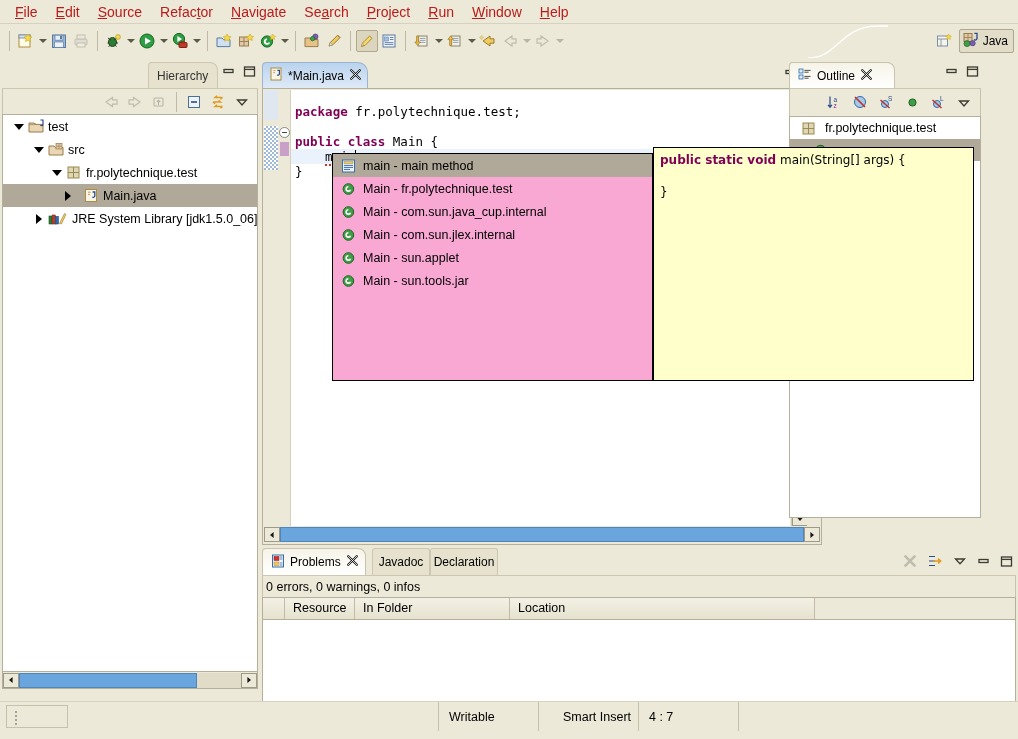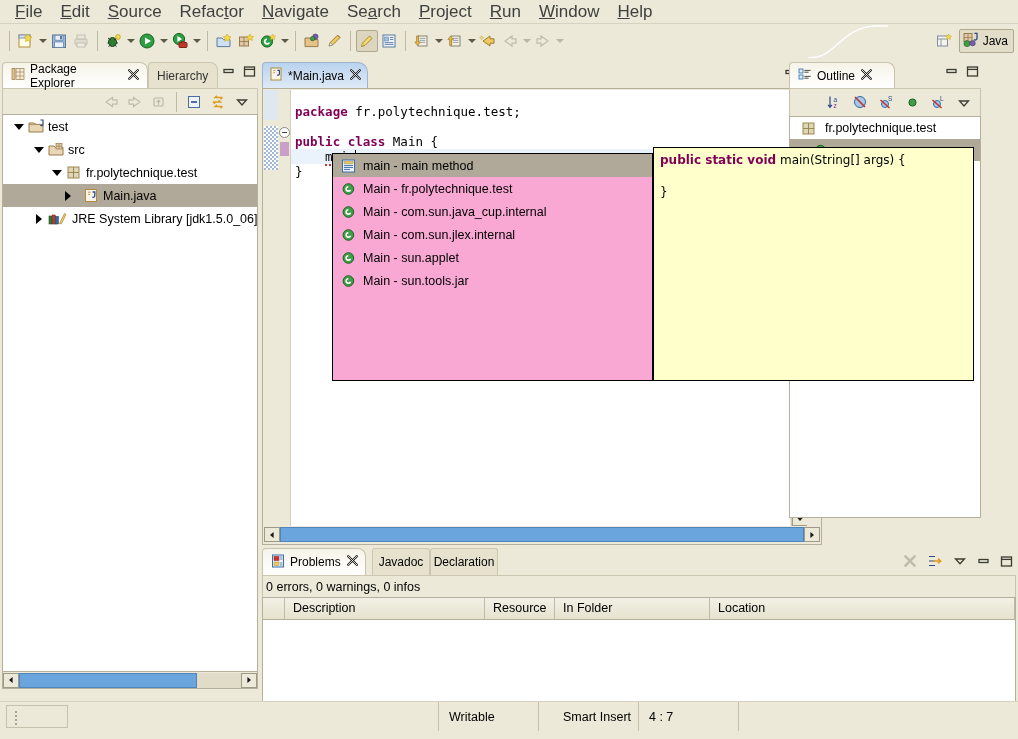--- a/index.html
+++ b/index.html
@@ -20,22 +20,22 @@
   
   .menubar {
     position: absolute; left: 0; top: 0; width: 1018px; height: 24px;
     background: #ece9d8;
     border-bottom: 1px solid #d6d2c2;
     display: flex; align-items: center;
     padding-left: 6px;
   }
   .menu-item {
     padding: 3px 9px;
-    font-size: 17px;
-    color: #404040;
+    font-size: 14px;
+    color: #b91c1c;
     cursor: default;
     white-space: nowrap;
   }
   .menu-item .mn { text-decoration: underline; }
 
   
   .toolbar {
     position: absolute; left: 0; top: 24px; width: 1018px; height: 34px;
     background: #ece9d8;
     display: flex; align-items: center;
@@ -520,36 +520,20 @@
             <circle cx="10.6" cy="12.2" r="2.6" fill="#7a5fb0" stroke="#4e3a78" stroke-width=".7"></circle>
             <path d="M12.4 2.4 h2.6 v5 a1.8 1.8 0 0 1 -3 1.2" fill="none" stroke="#2b4c8c" stroke-width="1.3"></path>
           </svg>
       </span>
       <span class="lbl">Java</span>
     </div>
   </div>
 
   <div class="pkg-panel">
     <div class="viewtabs">
-      <div class="vtab active" style="left:0; width:146px;">
-        <span>
-          <svg width="14" height="14" viewBox="0 0 14 14">
-              <rect x="1" y="1.5" width="3" height="11" fill="#e5c288" stroke="#9a7b4b" stroke-width=".7"></rect>
-              <rect x="5" y="1.5" width="8" height="11" fill="#f3ecda" stroke="#9a7b4b" stroke-width=".7"></rect>
-              <path d="M5 5 H13 M5 9 H13 M9 1.5 V12.5" stroke="#9a7b4b" stroke-width=".6"></path>
-            </svg>
-        </span>
-        <span style="margin-left:5px">Package Explorer</span>
-        <span class="closex">
-          <svg width="11" height="11" viewBox="0 0 11 11">
-              <path d="M1.2 1.2 L9.8 9.8 M9.8 1.2 L1.2 9.8" stroke="#1a1a1a" stroke-width="2.2" stroke-linecap="round"></path>
-              <path d="M1.2 1.2 L9.8 9.8 M9.8 1.2 L1.2 9.8" stroke="#ffffff" stroke-width=".8" stroke-linecap="round"></path>
-            </svg>
-        </span>
-      </div>
       <div class="vtab inactive" style="left:146px; width:70px;">
         <span>Hierarchy</span>
       </div>
       <div class="panel-ctrls">
         <span>
           <svg width="13" height="13" viewBox="0 0 13 13">
               <rect x="2" y="4.5" width="9" height="3" fill="none" stroke="#3b3b30" stroke-width="1.3"></rect>
             </svg>
         </span>
         <span>
@@ -983,21 +967,20 @@
             </svg>
         </span>
       </div>
     </div>
 
     <div class="prob-summary">0 errors, 0 warnings, 0 infos</div>
 
     <div class="prob-table">
       <div class="prob-head">
         <div class="pth" style="width:22px; padding-left:0;"></div>
-        <div class="pth" style="width:200px;">Description</div>
         <div class="pth" style="width:70px;">Resource</div>
         <div class="pth" style="width:155px;">In Folder</div>
         <div class="pth" style="width:305px;">Location</div>
       </div>
     </div>
   </div>
 
   <div class="statusbar">
     <div class="sb-grip">
       <svg width="6" height="18" viewBox="0 0 6 18" style="position:absolute;left:6px;top:4px;">

